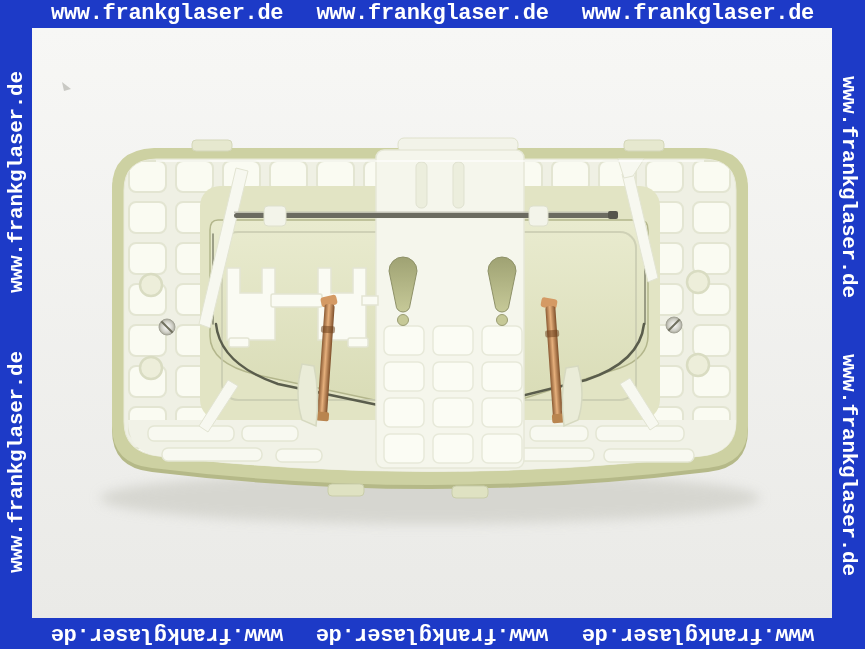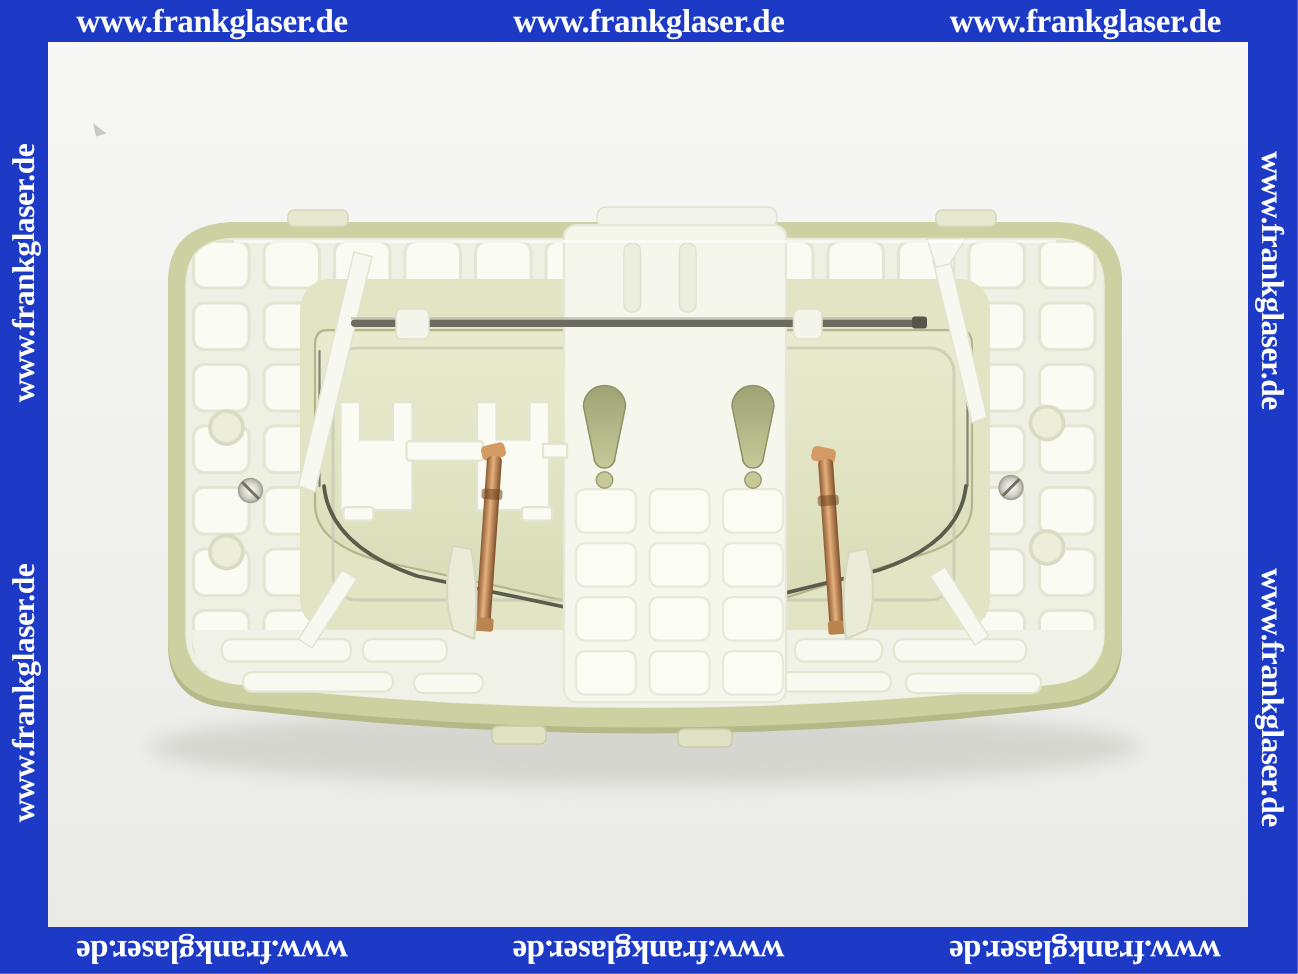--- a/index.html
+++ b/index.html
@@ -1,19 +1,19 @@
 <!DOCTYPE html>
 <html><head>
 <meta charset="utf-8">
 <style>
   html,body{margin:0;padding:0;background:#555;}
   .stage{
     position:relative;width:865px;height:649px;overflow:hidden;
     background:#1d3ac7;
-    font-family:Liberation Serif, serif;
+    font-family:Liberation Mono, monospace;
   }
   .photo{
     position:absolute;left:32px;top:28px;width:800px;height:590px;
     background:#f3f3f1;
   }
   .photo svg{display:block;}
   .wm{
     color:#ffffff;font-weight:bold;font-size:22px;line-height:1;
     letter-spacing:-0.3px;white-space:nowrap;
   }

